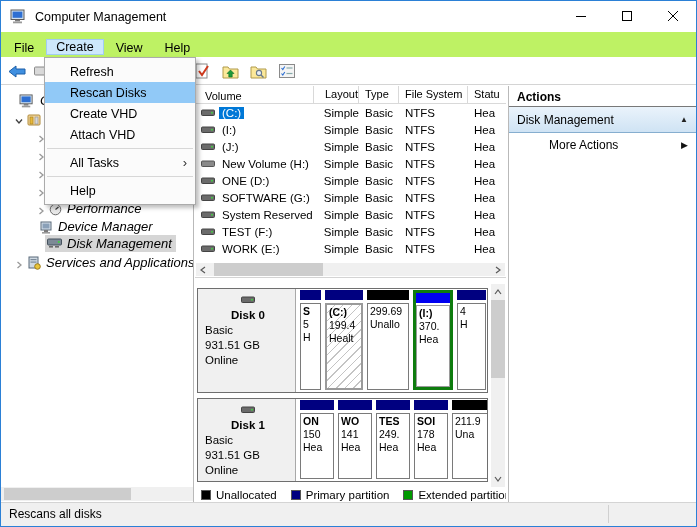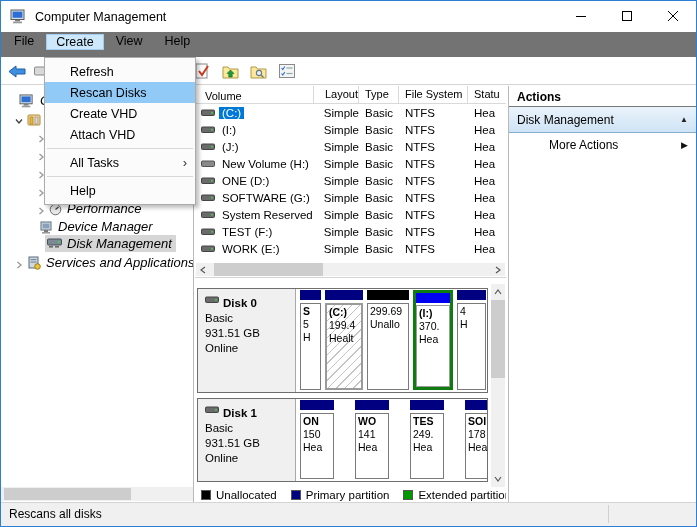--- a/index.html
+++ b/index.html
@@ -8,21 +8,21 @@
   .window { position:absolute; left:0; top:0; width:697px; height:527px; background:#fff; border:1px solid #2b80d6; overflow:hidden; }
 
   
   .titlebar { position:absolute; left:0; top:0; width:695px; height:31px; background:#fff; display:flex; align-items:center; }
   .titlebar .app-icon { margin-left:9px; width:17px; height:15px; flex:none; }
   .titlebar .title { margin-left:8px; font-size:12.5px; }
   .win-controls { position:absolute; right:0; top:0; height:31px; display:flex; }
   .win-btn { width:46px; height:31px; display:flex; align-items:center; justify-content:center; }
 
   
-  .menubar { position:absolute; left:0; top:31px; width:695px; height:25px; background:#737373; display:flex; align-items:flex-start; padding-left:2px; }
+  .menubar { position:absolute; left:0; top:31px; width:695px; height:25px; background:#bef264; display:flex; align-items:flex-end; padding-left:2px; }
   .menubar .mitem { padding:0 10px; display:flex; align-items:center; font-size:12.5px; margin:2px 1px; }
   .menubar .mitem.active { background:#cde8fb; border:1px solid #a2cdf0; padding:0 9px; }
 
   
   .toolbar { position:absolute; left:0; top:56px; width:695px; height:28px; background:#fff; border-bottom:1px solid #d4d4d4; }
   .tbtn { position:absolute; top:5px; width:20px; height:18px; display:flex; align-items:center; justify-content:center; }
 
   
   .main { position:absolute; left:0; top:85px; width:695px; height:416px; background:#fff; }
   .tree-pane { position:absolute; left:0; top:0; width:193px; height:416px; background:#fff; border-right:1px solid #b9b9b9; overflow:hidden; }
@@ -47,21 +47,21 @@
   .vol-name { margin-left:4px; padding:0 3px; }
   .vol-name.selected { background:#0078d7; color:#fff; }
   .vl-hscroll { position:absolute; left:1px; top:177px; width:309px; height:13px; background:#f0f0f0; }
   .vl-hscroll .thumb { position:absolute; left:18px; top:0; width:109px; height:13px; background:#cdcdcd; }
   .sb-arrow { position:absolute; top:0; width:14px; height:13px; display:flex; align-items:center; justify-content:center; background:#f0f0f0; color:#5a5a5a; font-size:9px; }
 
   
   .disk-view { position:absolute; left:0; top:198px; width:311px; height:203px; background:#fff; }
   .disk-block { position:absolute; left:2px; width:291px; border:1px solid #6e6e6e; display:flex; background:#fff; }
   .disk-label { width:98px; flex:none; background:#f0f0f0; border-right:1px solid #a8a8a8; padding:7px 4px 0 7px; font-size:11.5px; line-height:15px; }
-  .disk-label .dname { font-weight:bold; display:flex; align-items:flex-start; gap:4px; }
+  .disk-label .dname { font-weight:bold; display:flex; align-items:center; gap:4px;flex-direction:column; }
   .parts { flex:1; display:flex; padding:1px 0 2px 4px; gap:4px; overflow:hidden; }
   .part { display:flex; flex-direction:column; flex:none; }
   .part .bar { height:10px; flex:none; }
   .part .pbox { flex:1; border:1px solid #7a7a7a; margin-top:3px; background:#fff; overflow:hidden; padding:1px 1px 0 2px; font-size:10.5px; line-height:13px; white-space:nowrap; }
   .part .pbox .n { font-weight:bold; }
   .part.sel .pbox { border:2px solid #9a9a9a; background:repeating-linear-gradient(135deg,#ffffff 0 5px,#c4c4c4 5px 6px); }
   .part.ext { border:3px solid #0e7c0e; }
   .part.ext .pbox { margin-top:2px; border-color:#9a9a9a; }
   .disk-vscroll { position:absolute; right:1px; top:0; width:14px; height:203px; background:#f0f0f0; }
   .disk-vscroll .thumb { position:absolute; left:0; top:16px; width:14px; height:78px; background:#cdcdcd; }
@@ -504,21 +504,21 @@
                 <svg width="14" height="8">
                   <rect x="0.5" y="1" width="13" height="5.5" rx="1" fill="#6b6b6b" stroke="#444"></rect>
                   <circle cx="11" cy="3.8" r="1" fill="#44cc44"></circle>
                 </svg>
                 <span>Disk 1</span>
               </div>
             <div>Basic</div>
             <div>931.51 GB</div>
             <div>Online</div>
           </div>
-          <div class="parts" style="gap:21px;">
+          <div class="parts" style="gap:4px;">
             <div class="part" style="width:34px;">
               <div class="bar" style="background: rgb(0, 0, 128);"></div>
               <div class="pbox">
                   <div class="n">ON</div>
                   <div>150</div>
                   <div>Hea</div>
                 </div>
             </div>
             <div class="part" style="width:34px;">
               <div class="bar" style="background: rgb(0, 0, 128);"></div>

